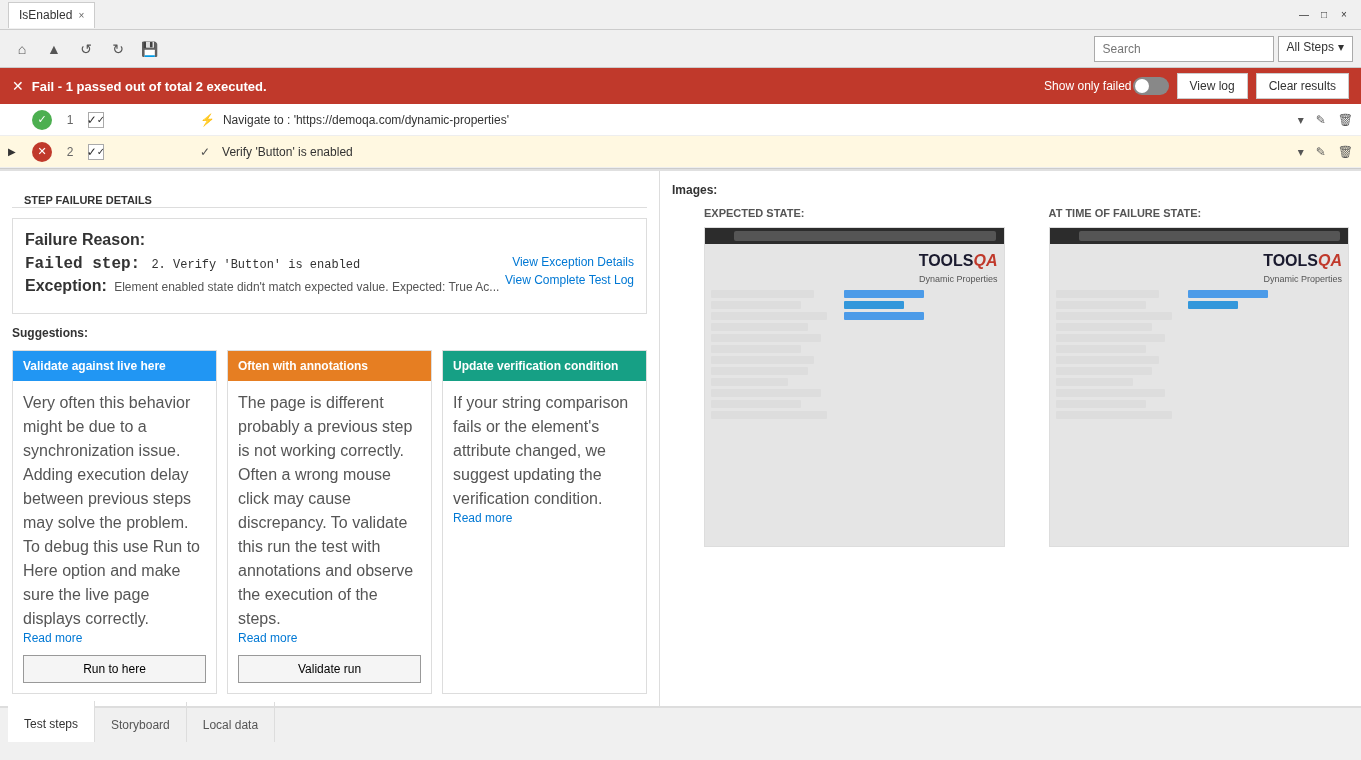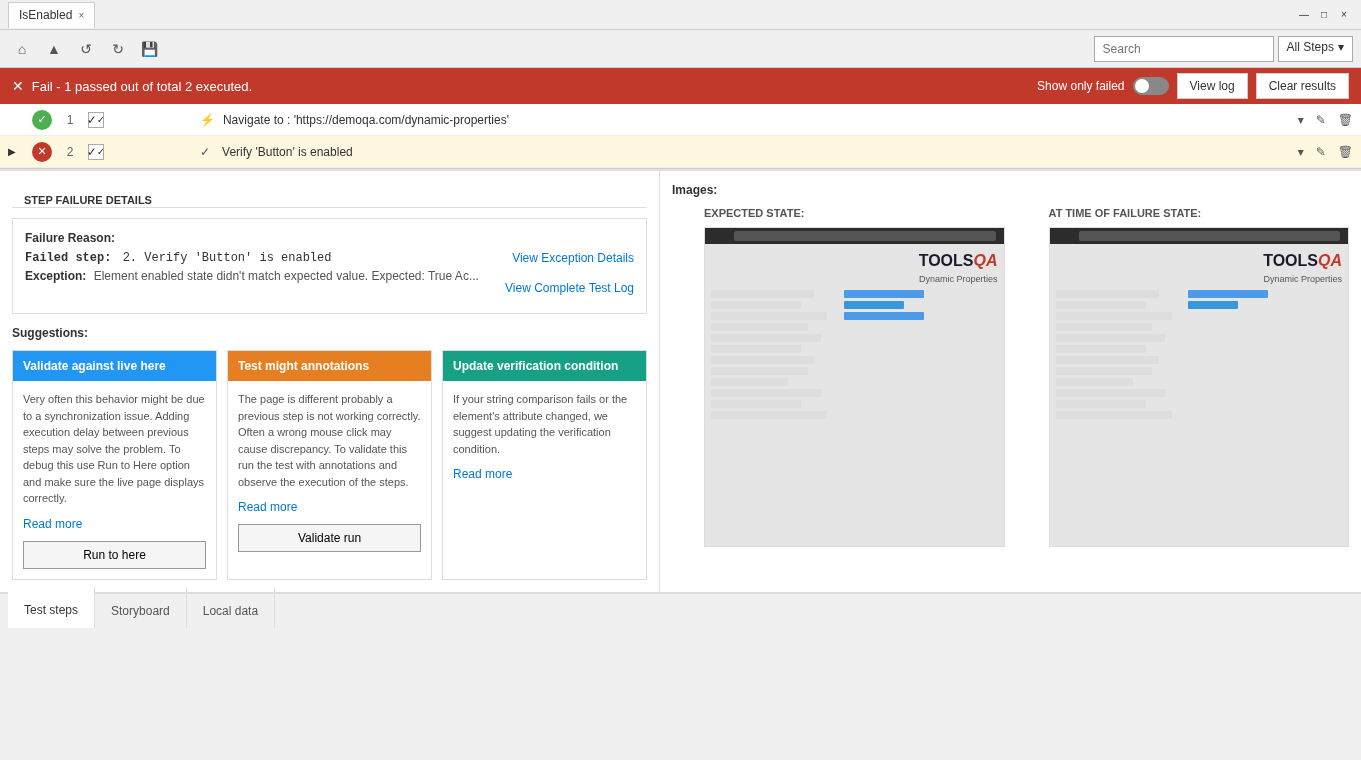--- a/index.html
+++ b/index.html
@@ -36,22 +36,22 @@
       border: 1px solid #aaa; padding: 3px 8px; font-size: 12px; height: 26px;
       background: white; cursor: pointer; display: flex; align-items: flex-start; gap: 4px;
     }
 
     
     .status-bar {
       display: flex; align-items: center; background: #c0392b; color: white;
       height: 36px; padding: 0 12px; gap: 8px;
     }
     .status-icon { font-size: 14px; }
-    .status-text { flex: 1; font-size: 13px; font-weight: 400; }
-    .show-only-failed { display: flex; align-items: center; gap: 8px; font-size: 12px; }
+    .status-text { flex: 1; font-size: 13px; font-weight: 700; }
+    .show-only-failed { display: flex; align-items: center; gap: 1px; font-size: 12px; }
     .toggle-switch {
       width: 36px; height: 18px; background: #888; border-radius: 9px;
       position: relative; cursor: pointer;
     }
     .toggle-knob {
       width: 14px; height: 14px; background: white; border-radius: 50%;
       position: absolute; top: 2px; left: 2px; transition: left 0.2s;
     }
     .view-log-btn, .clear-results-btn {
       padding: 4px 12px; border: 1px solid #ccc; background: white; color: #333;
@@ -77,41 +77,41 @@
     .step-row-left { display: flex; align-items: center; gap: 4px; width: 16px; }
 
     
     .failure-panel {
       width: 660px; background: white; border-right: 1px solid #ddd;
       padding: 12px; overflow-y: auto;
     }
     .failure-box {
       border: 1px solid #ddd; padding: 12px; margin-bottom: 12px; background: white;
     }
-    .failure-label { font-size: 12px; font-weight: bold; }
+    .failure-label { font-size: 16px; font-weight: bold; }
     .failure-row { display: flex; justify-content: space-between; align-items: flex-start; margin-bottom: 6px; }
     .failure-left { flex: 1; }
-    .failure-links { display: flex; flex-direction: column; align-items: flex-end; gap: 16px; text-align: right; }
+    .failure-links { display: flex; flex-direction: column; align-items: flex-end; gap: 4px; text-align: right; }
     .failure-link { color: #0078d4; text-decoration: none; font-size: 12px; cursor: pointer; }
     .exception-text { font-size: 12px; color: #555; margin-top: 4px; }
     .action-buttons { display: flex; gap: 8px; margin-top: 8px; }
     .action-btn {
       padding: 6px 16px; border: 1px solid #999; background: #f5f5f5; cursor: pointer;
       font-size: 12px; border-radius: 2px;
     }
 
     
     .suggestions-title { font-size: 12px; font-weight: bold; margin-bottom: 10px; }
     .suggestions-grid { display: flex; gap: 10px; }
     .suggestion-card { flex: 1; border: 1px solid #ddd; padding: 10px; background: white; }
     .suggestion-header { padding: 8px 10px; color: white; font-size: 12px; font-weight: bold; margin: -10px -10px 10px -10px; }
     .suggestion-header.blue { background: #2196f3; }
     .suggestion-header.orange { background: #e67e22; }
     .suggestion-header.teal { background: #16a085; }
-    .suggestion-body { font-size: 11px; color: #555; line-height: 1.5; margin-bottom: 10px; }
+    .suggestion-body { font-size: 16px; color: #555; line-height: 1.5; }
     .suggestion-link { color: #0078d4; text-decoration: none; font-size: 12px; display: block; margin-bottom: 10px; cursor: pointer; }
     .suggestion-btn {
       width: 100%; padding: 6px; border: 1px solid #999; background: #f5f5f5;
       cursor: pointer; font-size: 12px;
     }
 
     
     .images-panel {
       flex: 1; background: white; padding: 12px; overflow-y: auto;
     }
@@ -311,21 +311,21 @@
           <div class="suggestion-header blue">
             <span>Validate against live here</span>
           </div>
           <div class="suggestion-body">Very often this behavior might be due to a synchronization issue. Adding execution delay between previous steps may solve the problem. To debug this use Run to Here option and make sure the live page displays correctly.</div>
           <a class="suggestion-link">Read more</a>
           <button class="suggestion-btn">Run to here</button>
         </div>
 
         <div class="suggestion-card">
           <div class="suggestion-header orange">
-            <span>Test might annotations</span>
+            <span>Often with annotations</span>
           </div>
           <div class="suggestion-body">The page is different probably a previous step is not working correctly. Often a wrong mouse click may cause discrepancy. To validate this run the test with annotations and observe the execution of the steps.</div>
           <a class="suggestion-link">Read more</a>
           <button class="suggestion-btn">Validate run</button>
         </div>
 
         <div class="suggestion-card">
           <div class="suggestion-header teal">
             <span>Update verification condition</span>
           </div>

